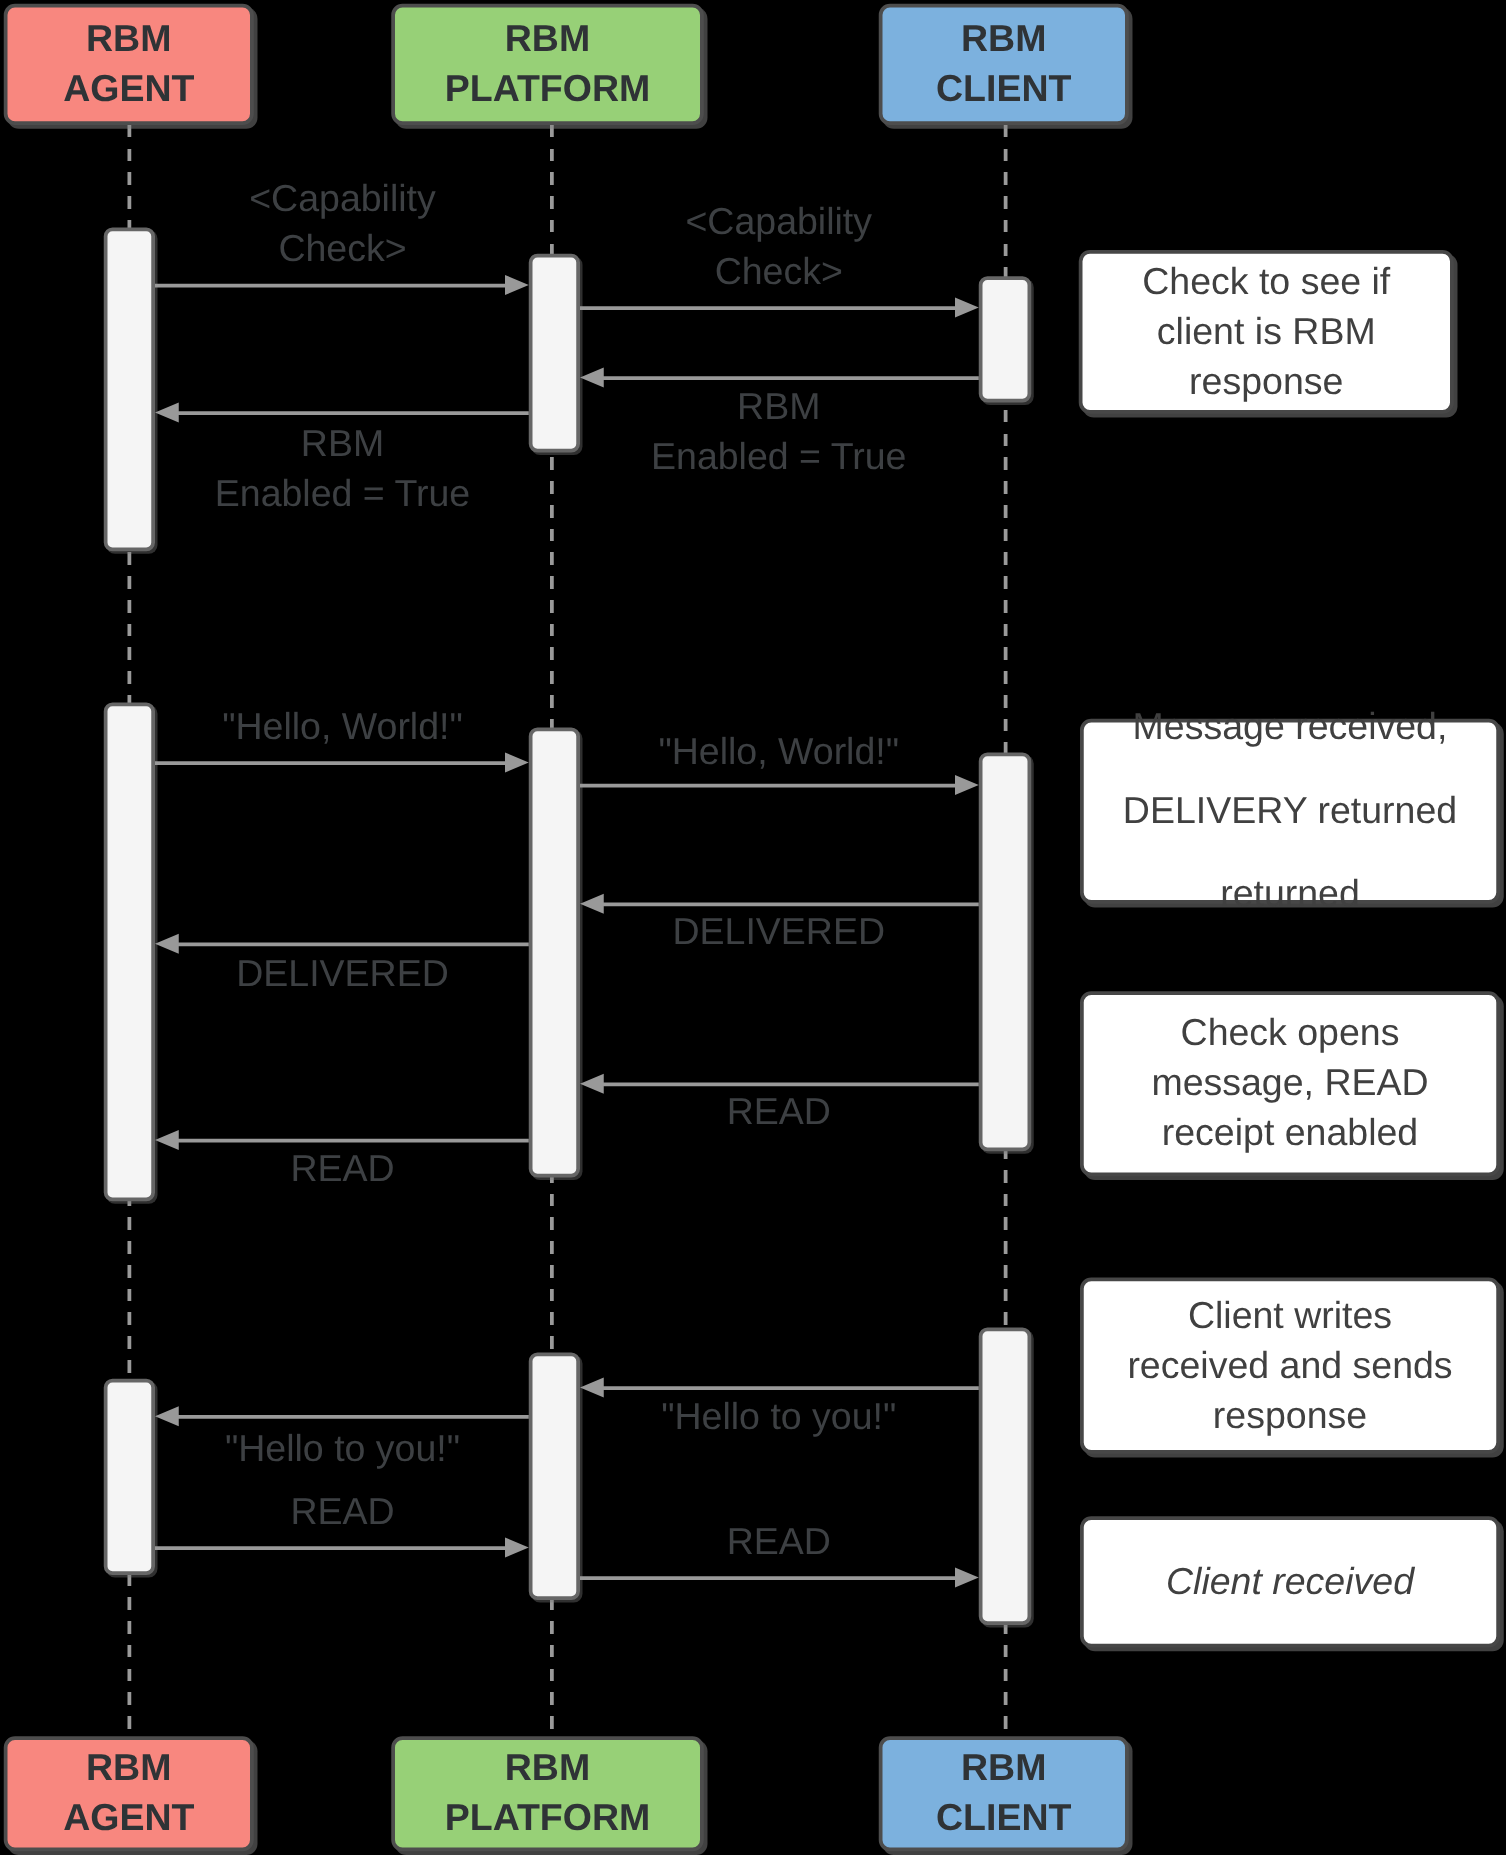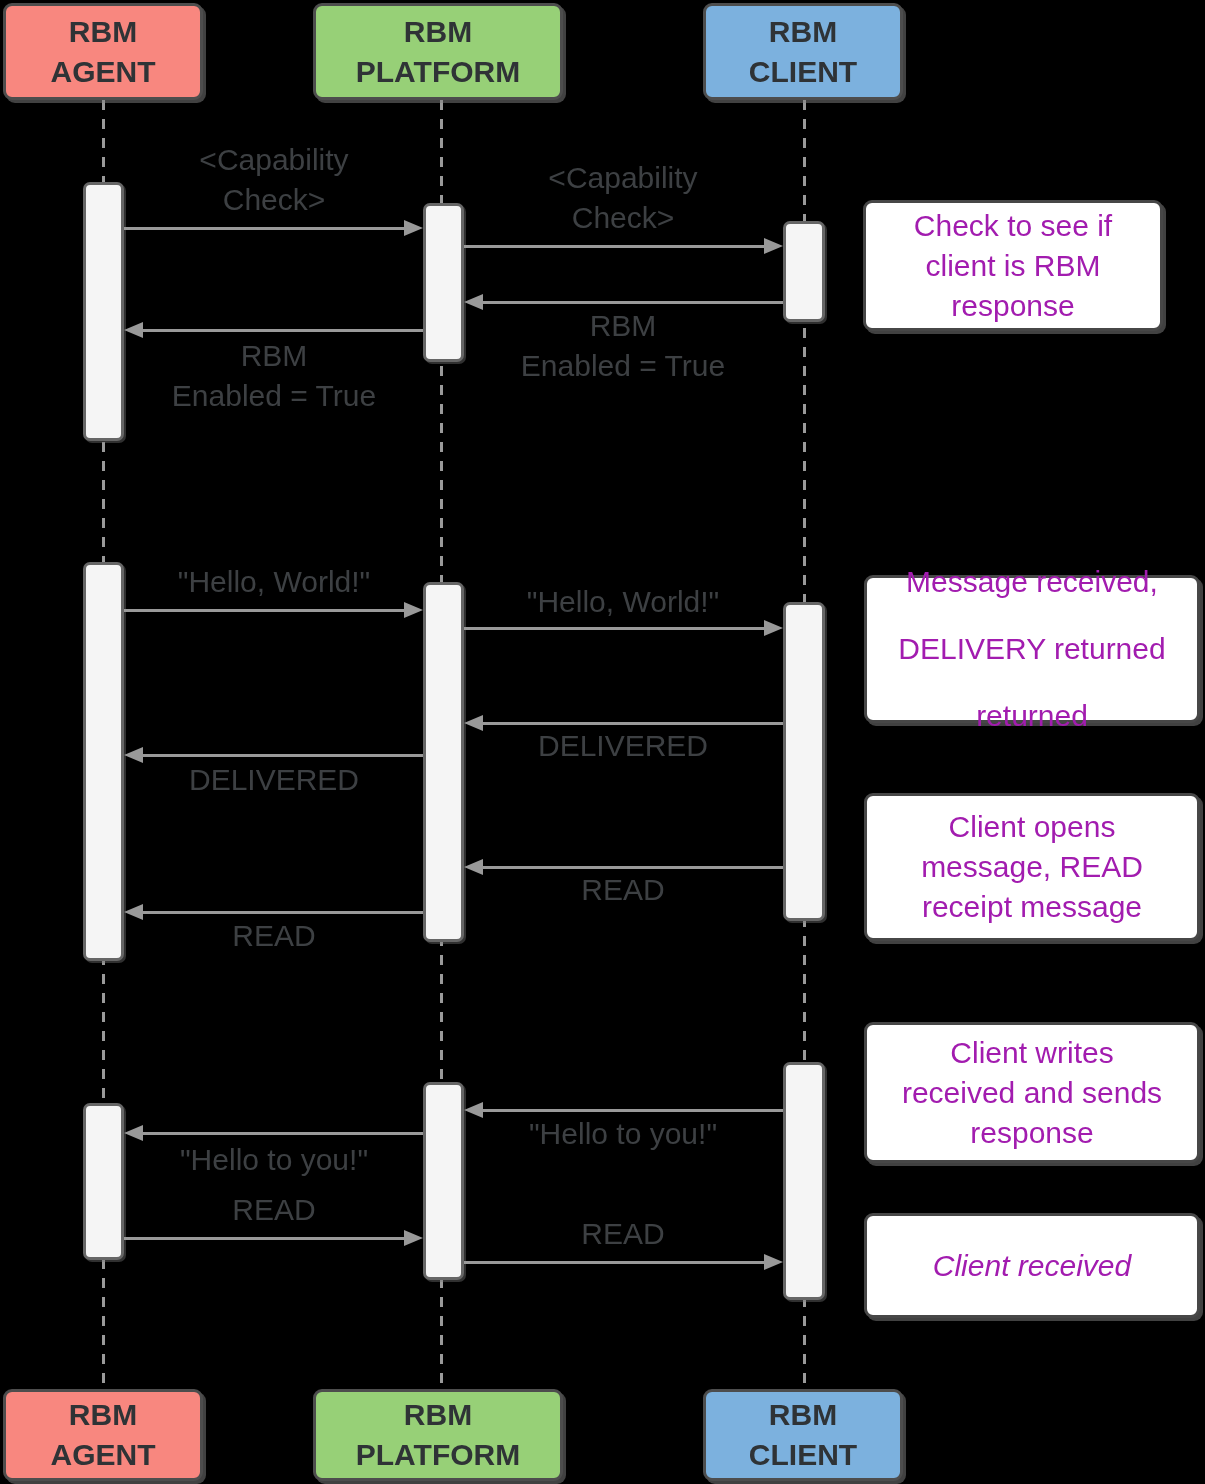--- a/index.html
+++ b/index.html
@@ -25,21 +25,21 @@
   .msg-head{position:absolute;width:0;height:0;border-top:8px solid transparent;border-bottom:8px solid transparent;}
   .msg-head.right{border-left:19px solid #999;}
   .msg-head.left{border-right:19px solid #999;}
   .msg-label{
     position:absolute;transform:translateX(-50%);white-space:nowrap;text-align:center;
     font-size:30px;line-height:40px;color:#3d4043;
   }
   .note{
     position:absolute;background:#fff;border:3px solid #474747;border-radius:9px;
     display:flex;flex-direction:column;align-items:center;justify-content:center;
-    font-size:30px;line-height:40px;color:#a21caf;text-align:center;
+    font-size:30px;line-height:40px;color:#404040;text-align:center;
     box-shadow:3px 3px 0 rgba(130,130,130,.5);box-sizing:border-box;
   }
 </style>
 </head>
 <body>
 
 <div id="canvas">
     <div class="lifeline" style="left: 102px; top: 100px; height: 1289px;"></div>
     <div class="lifeline" style="left: 440px; top: 100px; height: 1289px;"></div>
     <div class="lifeline" style="left: 803px; top: 100px; height: 1289px;"></div>
@@ -130,23 +130,23 @@
       <div>Check to see if</div>
       <div>client is RBM</div>
       <div>response</div>
     </div>
     <div class="note" style="left: 864px; top: 575px; width: 336px; height: 148px; gap: 27px;">
       <div>Message received,</div>
       <div>DELIVERY returned</div>
       <div>returned</div>
     </div>
     <div class="note" style="left: 864px; top: 793px; width: 336px; height: 148px;">
-      <div>Client opens</div>
+      <div>Check opens</div>
       <div>message, READ</div>
-      <div>receipt message</div>
+      <div>receipt enabled</div>
     </div>
     <div class="note" style="left: 864px; top: 1022px; width: 336px; height: 141px;">
       <div>Client writes</div>
       <div>received and sends</div>
       <div>response</div>
     </div>
     <div class="note" style="left: 864px; top: 1213px; width: 336px; height: 105px; font-style: italic;">
       <div>Client received</div>
     </div>
     <div class="actor" style="background: rgb(248, 135, 127); left: 3px; top: 3px; width: 200px; height: 97px;">

